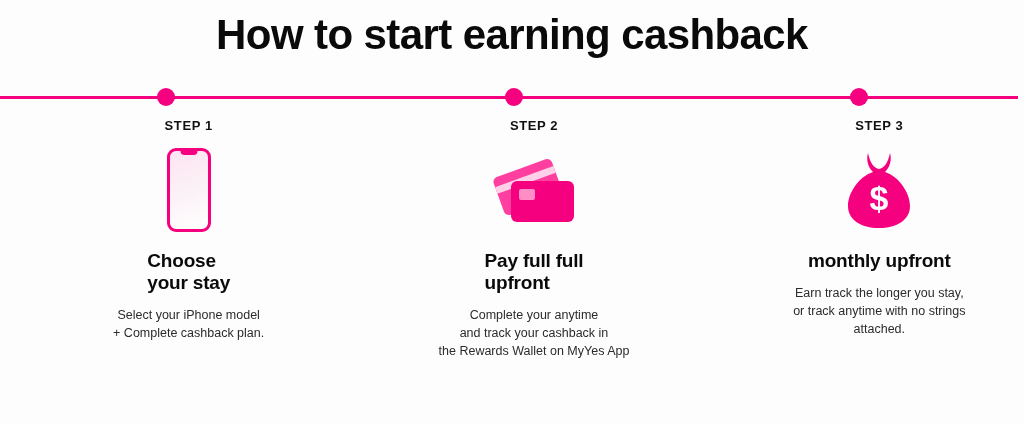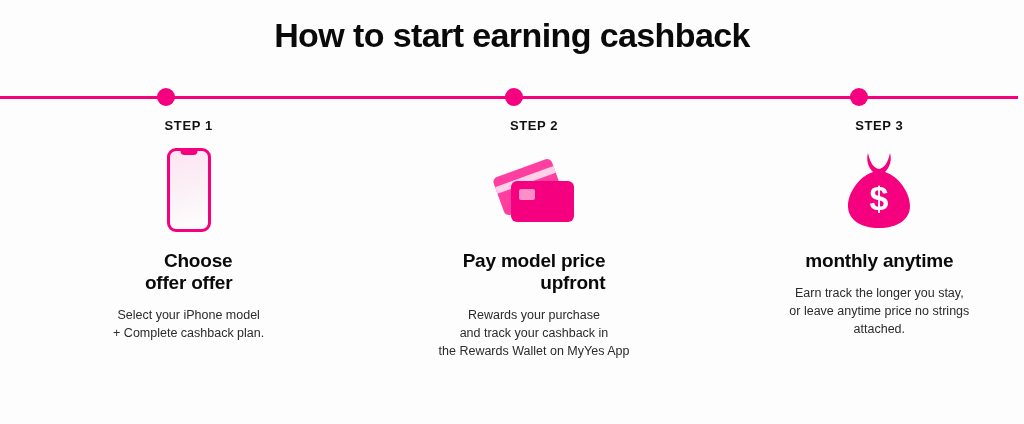--- a/index.html
+++ b/index.html
@@ -22,21 +22,21 @@
     height: 424px;
   }
 
   
   .page-title {
     position: absolute;
     top: 12px;
     left: 0;
     width: 1024px;
     text-align: center;
-    font-size: 34px;
+    font-size: 42px;
     font-weight: bold;
     letter-spacing: -0.6px;
     color: #0a0a0a;
     line-height: 46px;
     white-space: nowrap;
   }
 
   
   .timeline {
     position: absolute;
@@ -90,21 +90,21 @@
     display: flex;
     align-items: center;
     justify-content: center;
     margin-top: 5px;
   }
 
   .step-heading {
     font-size: 19px;
     font-weight: bold;
     color: #0a0a0a;
-    text-align: right;
+    text-align: left;
     line-height: 22px;
     letter-spacing: -0.2px;
     margin-top: 12px;
   }
 
   .step-body {
     font-size: 12.5px;
     color: #2b2b2b;
     text-align: center;
     line-height: 18px;
@@ -200,68 +200,68 @@
 
     <div class="col c1">
       <div class="step-label">STEP 1</div>
 
       <div class="icon-box">
         <div class="phone"></div>
       </div>
 
       <div class="step-heading">
         <div>Choose</div>
-        <div>offer offer</div>
+        <div>your stay</div>
       </div>
 
       <div class="step-body">
         <div>Select your iPhone model</div>
         <div>+ Complete cashback plan.</div>
       </div>
     </div>
 
     <div class="col c2">
       <div class="step-label">STEP 2</div>
 
       <div class="icon-box">
         <div class="cards">
           <div class="card-back"></div>
           <div class="card-front"></div>
         </div>
       </div>
 
       <div class="step-heading">
-        <div>Pay model price</div>
+        <div>Pay full full</div>
         <div>upfront</div>
       </div>
 
       <div class="step-body">
-        <div>Rewards your purchase</div>
+        <div>Complete your anytime</div>
         <div>and track your cashback in</div>
         <div>the Rewards Wallet on MyYes App</div>
       </div>
     </div>
 
     <div class="col c3">
       <div class="step-label">STEP 3</div>
 
       <div class="icon-box">
         <svg class="bag" viewBox="0 0 78 80">
           <path d="M28 3 C30 13 34 18 39 19 C44 18 48 13 50 3 C52 10 50 17 45 22
                    C58 26 70 42 70 56 C70 70 57 78 39 78 C21 78 8 70 8 56
                    C8 42 20 26 33 22 C28 17 26 10 28 3 Z" fill="#f5007f"></path>
           <text x="39" y="60" text-anchor="middle" font-family="Liberation Sans, sans-serif" font-size="34" font-weight="bold" fill="#ffffff">$</text>
         </svg>
       </div>
 
       <div class="step-heading">
-        <div>monthly anytime</div>
+        <div>monthly upfront</div>
       </div>
 
       <div class="step-body">
         <div>Earn track the longer you stay,</div>
-        <div>or leave anytime price no strings</div>
+        <div>or track anytime with no strings</div>
         <div>attached.</div>
       </div>
     </div>
 
   </div>
 </div>
 
 </body></html>

